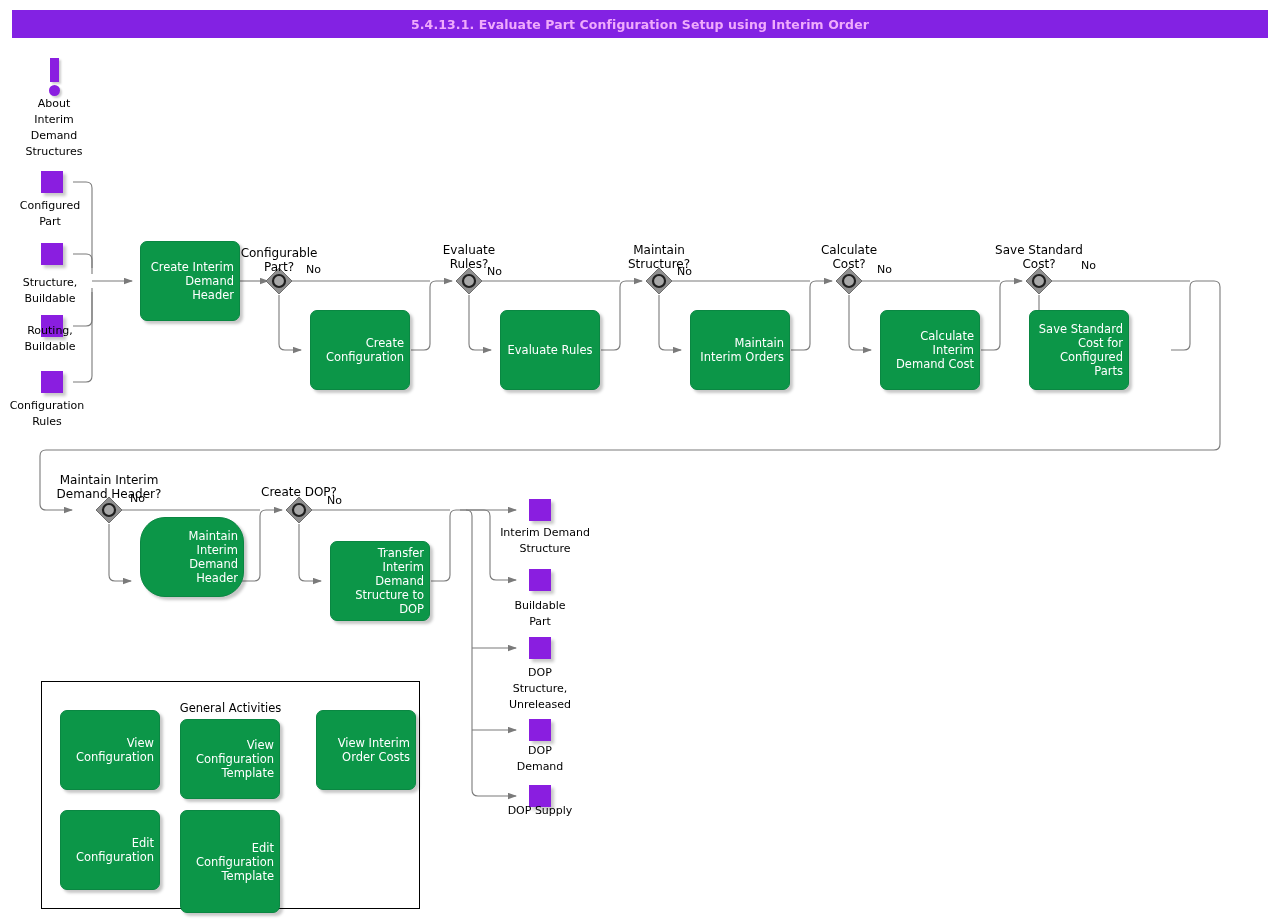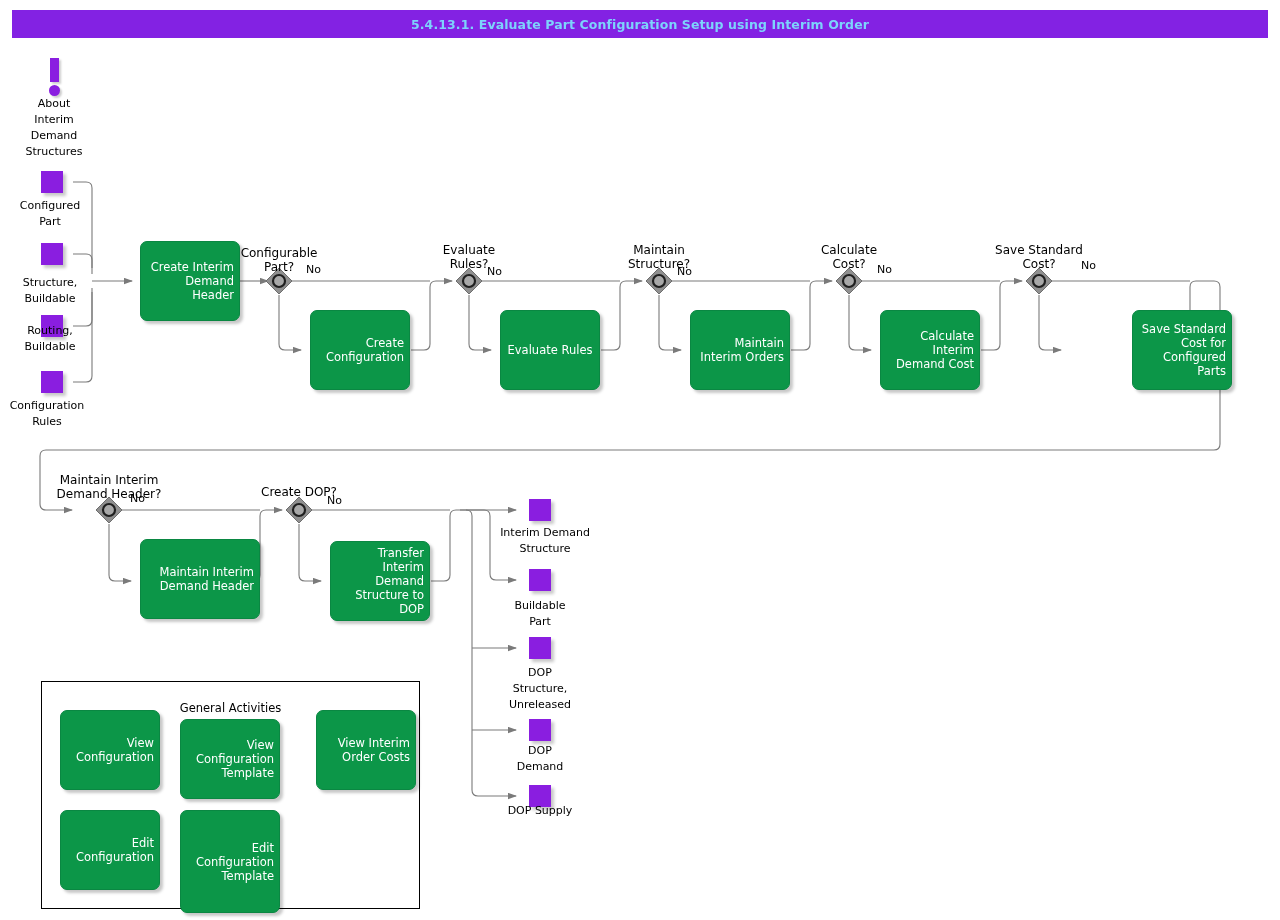--- a/index.html
+++ b/index.html
@@ -26,21 +26,21 @@
     left: 12px;
     top: 10px;
     width: 1256px;
     height: 28px;
     background: #8322E3;
     display: flex;
     align-items: center;
     justify-content: center;
   }
   .title-bar .title-text {
-    color: #7dd3fc;
+    color: #f0abfc;
     font-size: 12.5px;
     font-weight: bold;
     font-family: "DejaVu Sans", sans-serif;
     letter-spacing: 0.1px;
     white-space: nowrap;
   }
   
   .activity {
     position: absolute;
     background: #0C9648;
@@ -243,27 +243,27 @@
   <span>Maintain Interim
 Orders</span>
 </div>
 
 <div class="activity" style="left:880px; top:310px; width:100px; height:80px;">
   <span>Calculate
 Interim Demand
 Cost</span>
 </div>
 
-<div class="activity" style="left:1132px; top:310px; width:100px; height:80px;">
+<div class="activity" style="left:1029px; top:310px; width:100px; height:80px;">
   <span>Save Standard
 Cost for
 Configured Parts</span>
 </div>
 
-<div class="activity" style="left:140px; top:539px; width:120px; height:80px;">
+<div class="activity" style="left:140px; top:517px; width:104px; height:80px;border-radius:25px;">
   <span>Maintain Interim
 Demand Header</span>
 </div>
 
 <div class="activity" style="left:330px; top:541px; width:100px; height:80px;">
   <span>Transfer Interim
 Demand
 Structure to
 DOP</span>
 </div>

